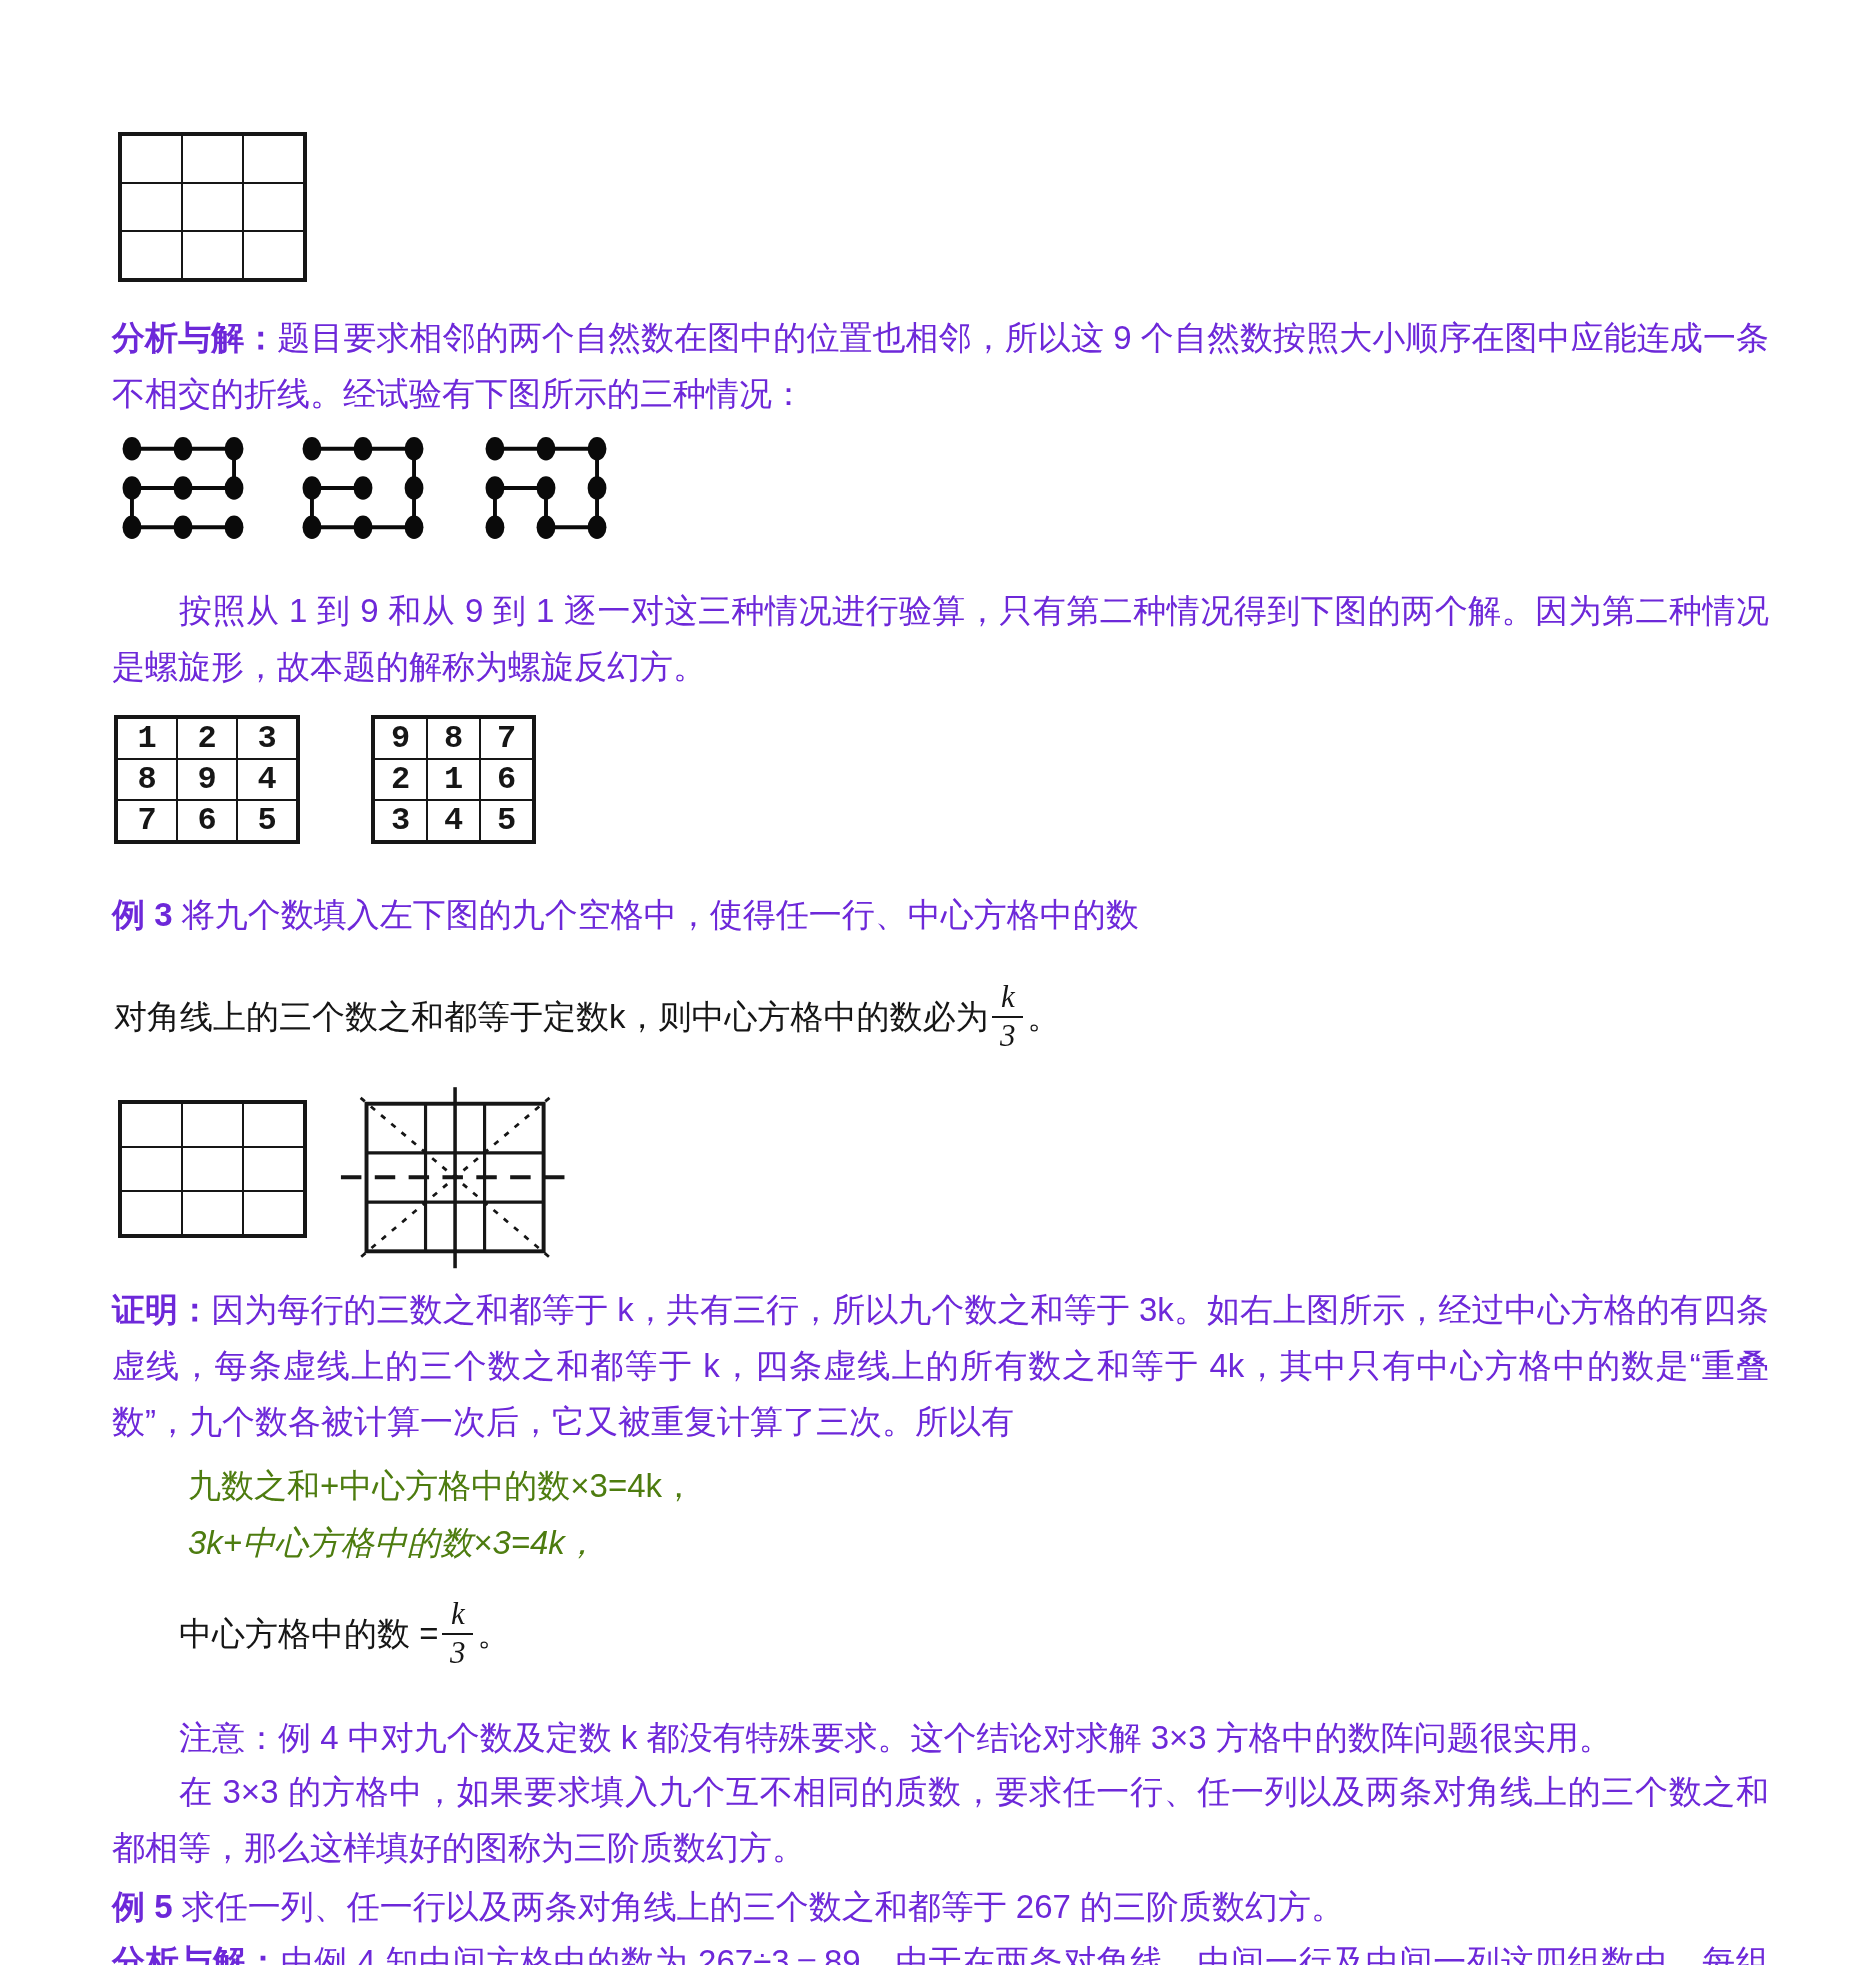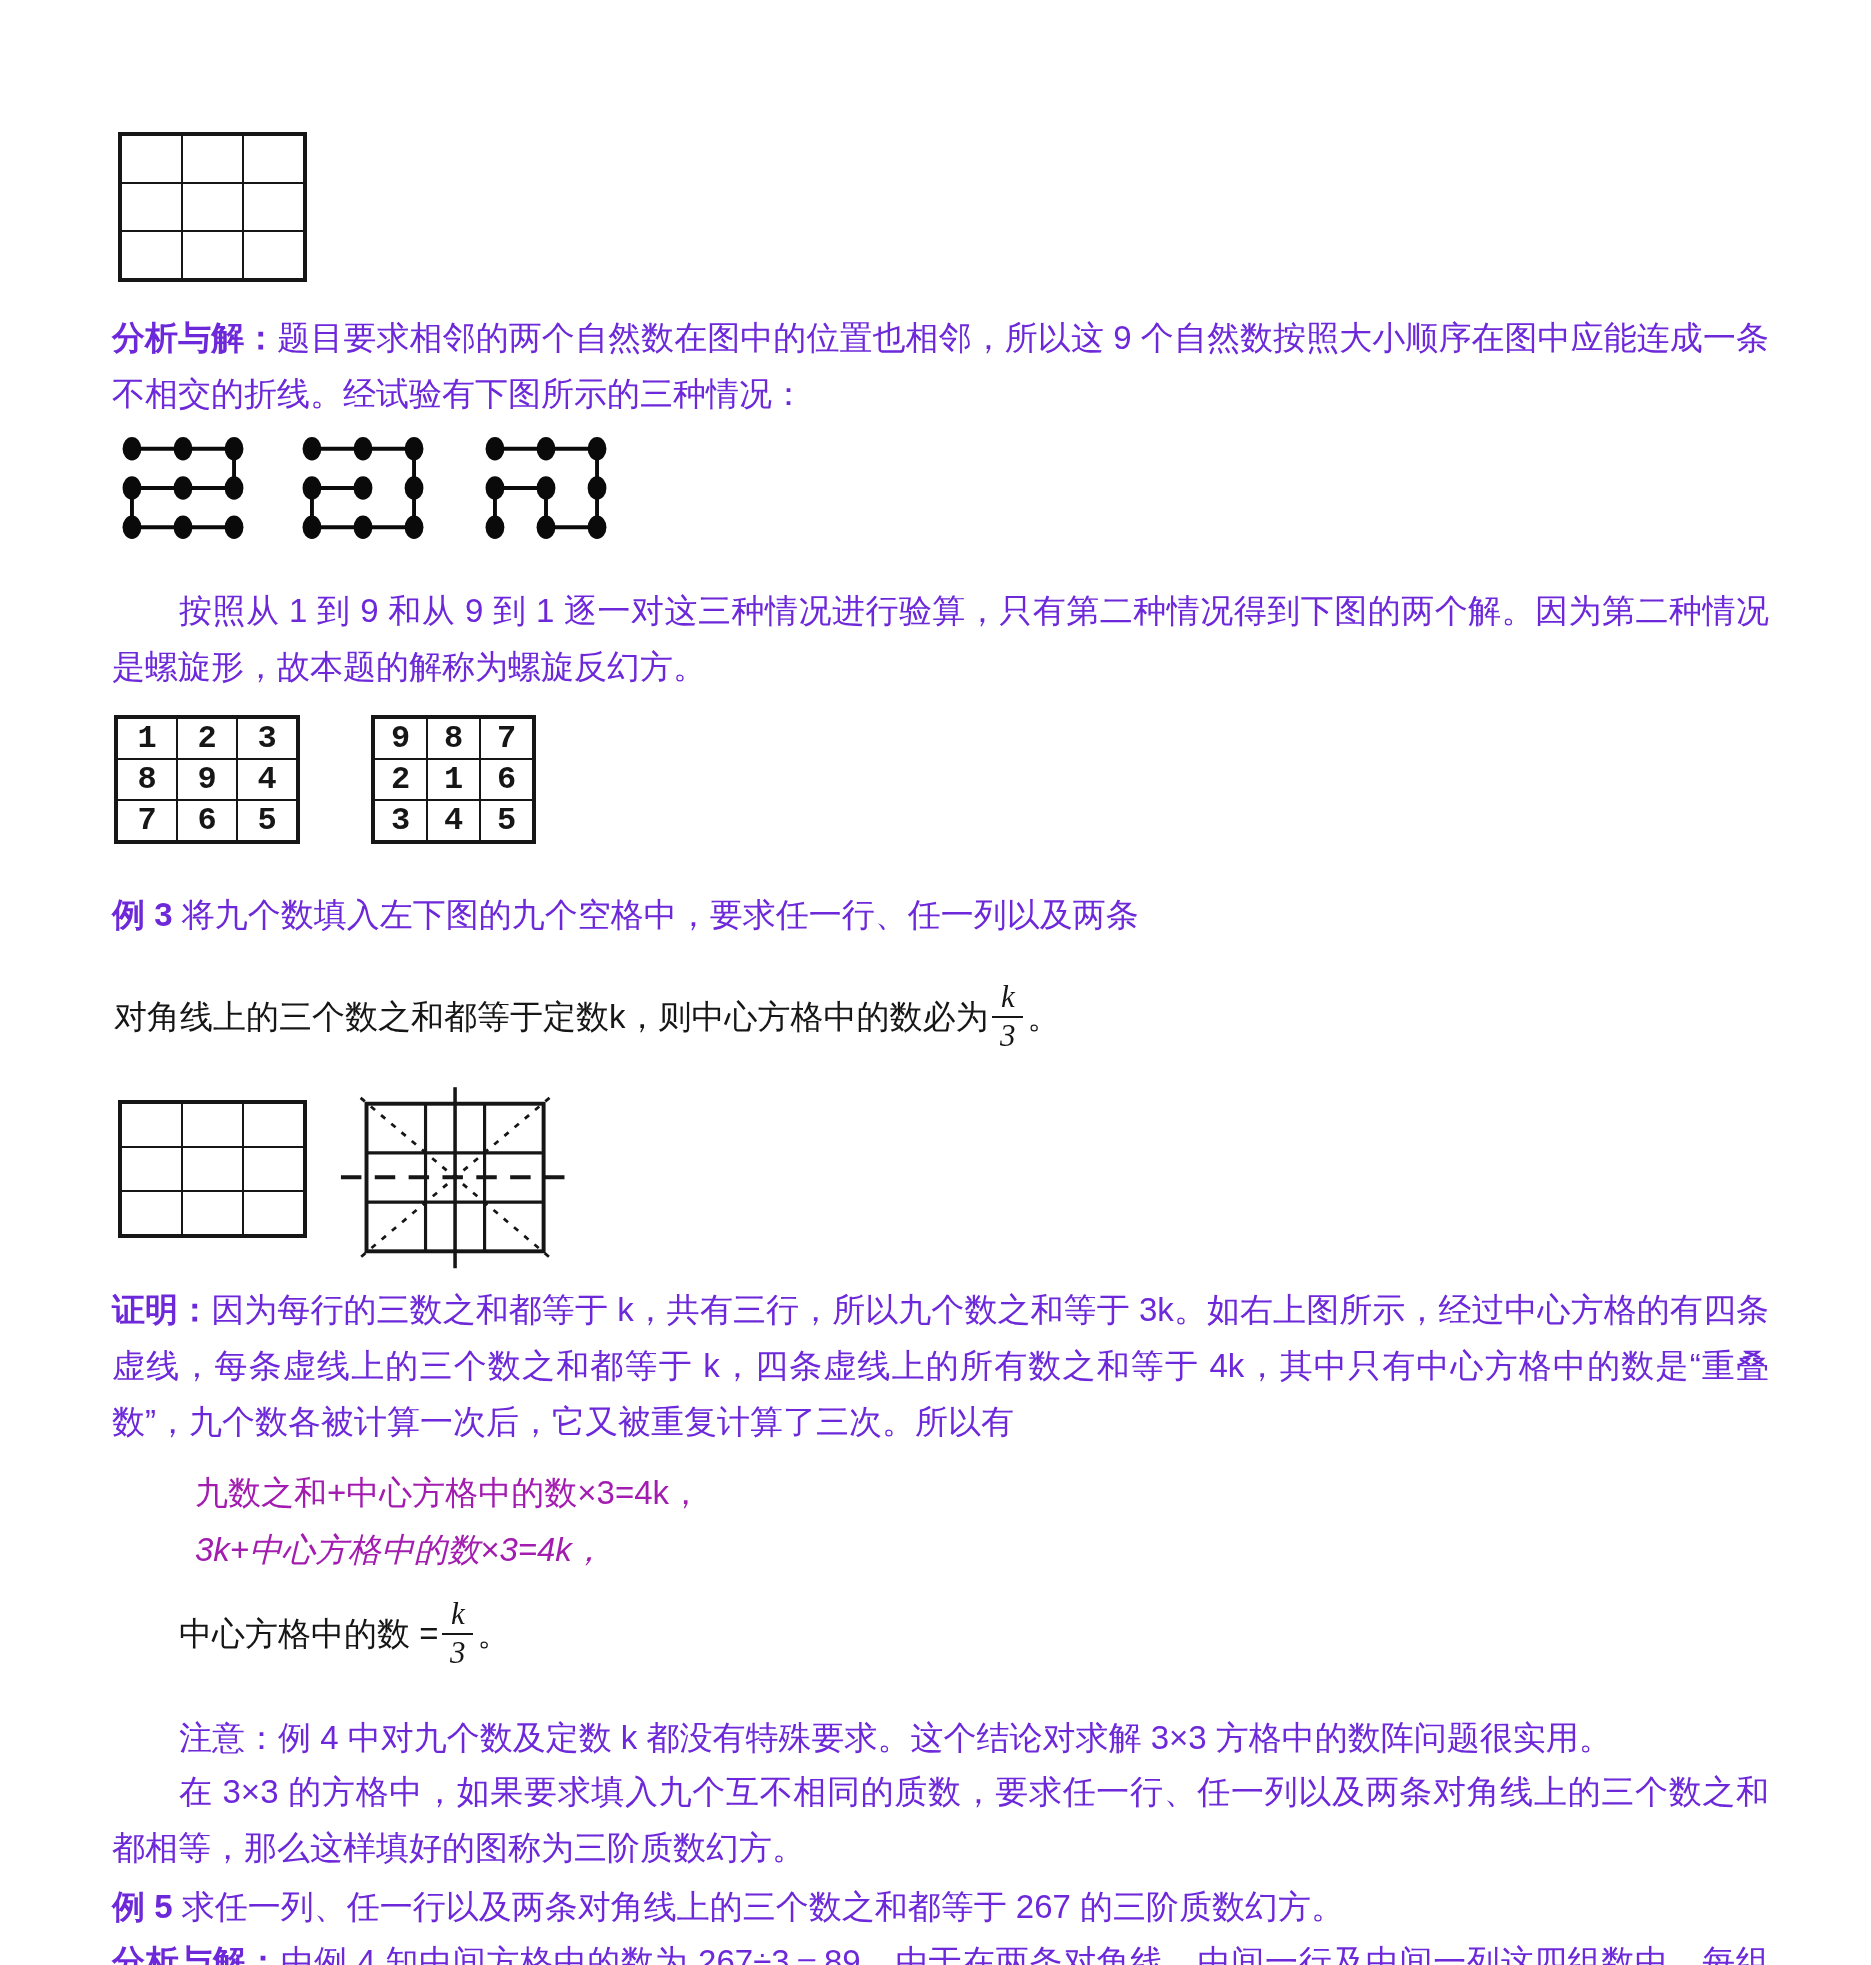--- a/index.html
+++ b/index.html
@@ -21,22 +21,22 @@
     text-align:justify;
     color:#6d28d9;
     margin:0;
   }
   .indent{ text-indent:67px; }
   .eqline{
     position:absolute;
     left:179px;
     font-size:33px;
     line-height:56px;
-    color:#a21caf;
-    margin:16px;
+    color:#4d7c0f;
+    margin:9px;
     white-space:nowrap;
   }
   b.lbl{ font-weight:bold; }
 
   
   .numgrid{
     position:absolute;
     display:grid;
     border:3.1px solid #161616;
     background:#fff;
@@ -168,21 +168,21 @@
       <div class="cell">8</div>
       <div class="cell">7</div>
       <div class="cell">2</div>
       <div class="cell">1</div>
       <div class="cell">6</div>
       <div class="cell">3</div>
       <div class="cell">4</div>
       <div class="cell">5</div>
     </div>
 
-  <p class="para" style="top:887px;"><b class="lbl">例 3</b><span> 将九个数填入左下图的九个空格中，要求任一行、任一列以及两条</span></p>
+  <p class="para" style="top:887px;"><b class="lbl">例 3</b><span> 将九个数填入左下图的九个空格中，使得任一行、中心方格中的数</span></p>
 
   <div class="formula" style="left:114px; top:962px; height:110px;">
     <span class="ftext">对角线上的三个数之和都等于定数k，则中心方格中的数必为</span>
     <span class="frac">
       <span class="num">k</span>
       <span class="den">3</span>
     </span>
     <span class="ftext">。</span>
   </div>
 

